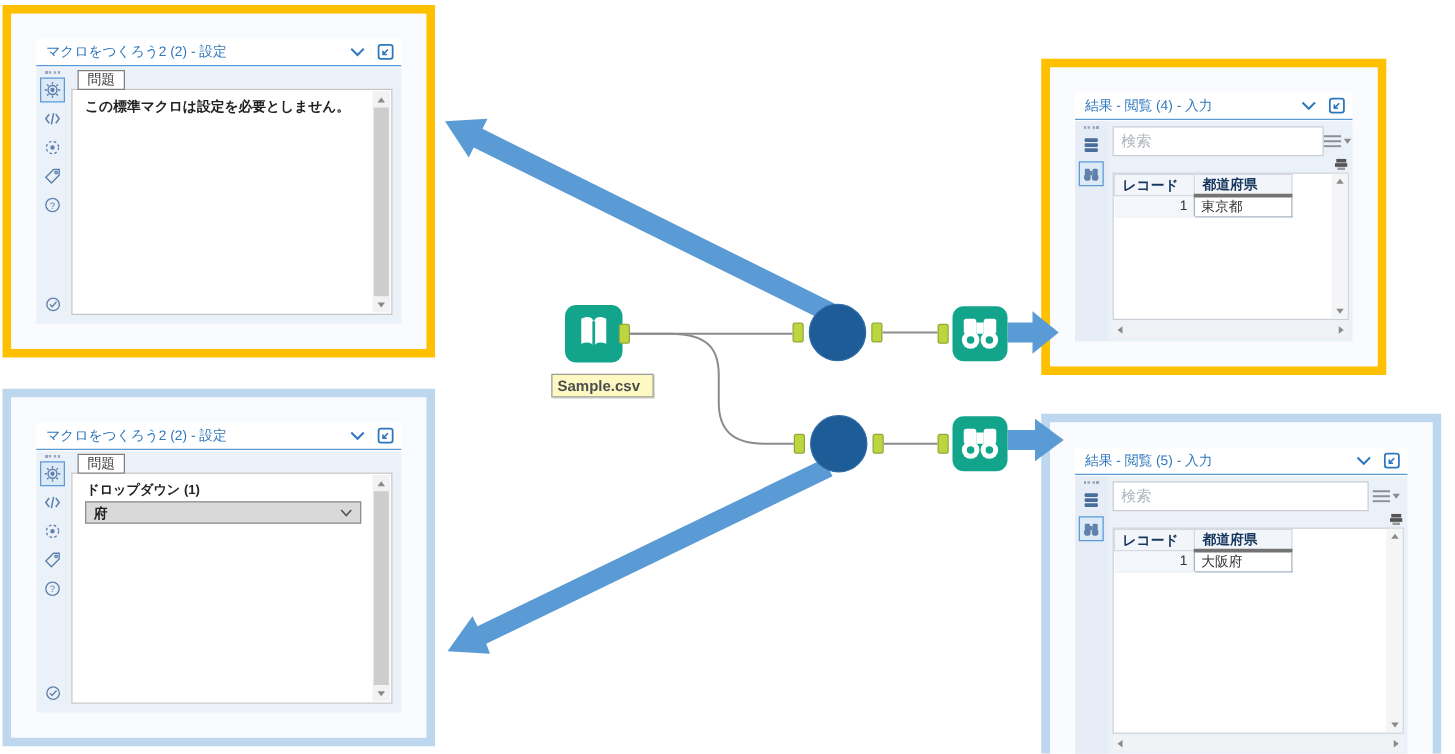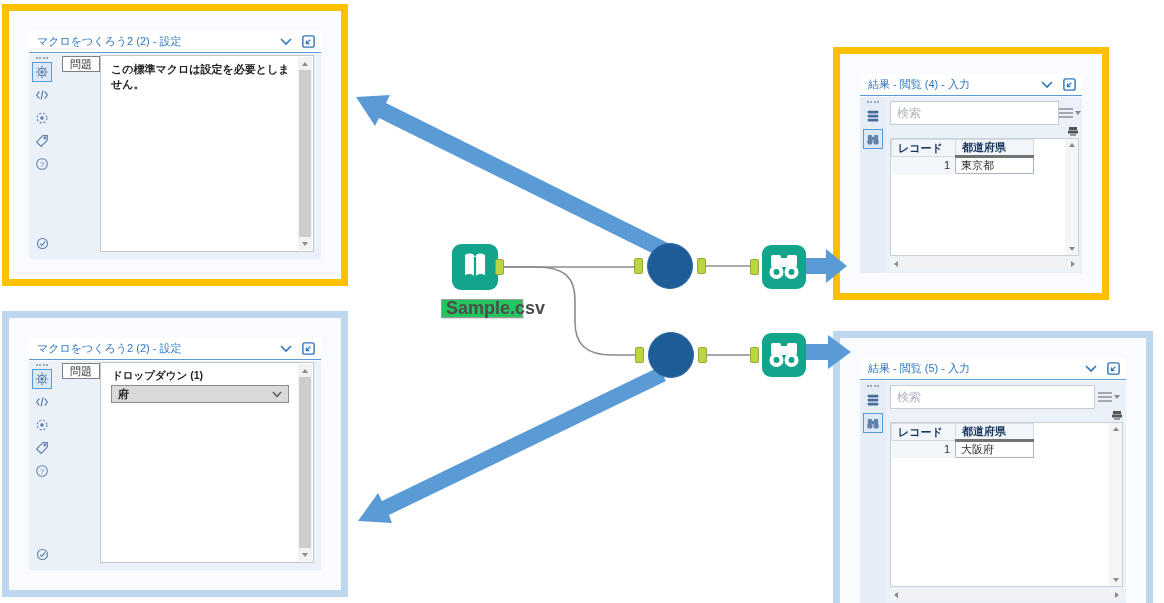--- a/index.html
+++ b/index.html
@@ -22,21 +22,21 @@
   .hdr-btn{width:22px;height:20px;display:flex;align-items:center;justify-content:center;color:#2E77BE;cursor:pointer;}
   .panel-body{flex:1;background:#EBF1F9;display:flex;min-height:0;margin-top:1px;}
 
   
   .cfg-side{width:26px;display:flex;flex-direction:column;align-items:center;padding-top:1px;position:relative;}
   .drag-dots{width:12px;border-top:2px dotted #9AA7BD;margin:2px 0 3px 0;}
   .side-icon{width:20px;height:20px;display:flex;align-items:center;justify-content:center;
              color:#5F81AC;margin-bottom:3px;cursor:pointer;}
   .side-icon.selected{border:1px solid #5B9BD5;background:#DCE9F7;}
   .cfg-check{position:absolute;bottom:3px;left:3px;}
-  .cfg-main{flex:1;display:flex;flex-direction:row;min-width:0;padding:2px 7px 7px 2px;}
+  .cfg-main{flex:1;display:flex;flex-direction:column;min-width:0;padding:2px 7px 7px 2px;}
   .cfg-tab{align-self:flex-start;background:#FFF;border:1px solid #7F7F7F;font-size:11px;
            height:16px;line-height:14px;padding:0 7px;margin-left:5px;position:relative;z-index:1;}
   .cfg-content{flex:1;background:#FFF;border:1px solid #C6C6C6;margin-top:-1px;position:relative;
                font-size:11px;padding:6px 22px 6px 10px;color:#222;font-weight:bold;}
   .dd-label{font-size:10.5px;color:#222;margin:0 0 2px 1px;}
   .dropdown{height:18px;background:#D9D9D9;border:1px solid #8C8C8C;display:flex;align-items:center;
             padding:0 6px;font-size:11px;color:#222;margin-right:2px;cursor:pointer;}
   .dropdown .chev{margin-left:auto;color:#555;}
 
   
@@ -73,22 +73,22 @@
   .hscroll{height:13px;background:#F0F2F5;display:flex;align-items:center;justify-content:space-between;
            padding:0 4px;margin-top:1px;}
 
   
   .tool{position:absolute;z-index:3;border-radius:9px;background:#12A58C;display:flex;
         align-items:center;justify-content:center;cursor:pointer;}
   .macro-circle{position:absolute;z-index:3;width:46px;height:46px;border-radius:50%;
                 background:#1D5C96;border:1px solid #2F6BA5;cursor:pointer;}
   .anchor{position:absolute;z-index:4;width:9px;height:16px;background:#BCD63F;border:1px solid #93A93B;
           border-radius:2px;cursor:pointer;}
-  .tool-label{position:absolute;z-index:3;left:441px;top:299px;width:82px;height:19px;background:#22c55e;
-              border:1px solid #9B9B9B;box-shadow:1px 1px 0 #DDD;font-size:18px;font-weight:bold;color:#4D4D4D;
+  .tool-label{position:absolute;z-index:3;left:441px;top:299px;width:82px;height:19px;background:#fef9c3;
+              border:1px solid #9B9B9B;box-shadow:1px 1px 0 #DDD;font-size:12px;font-weight:bold;color:#4D4D4D;
               display:flex;align-items:center;padding-left:4px;cursor:pointer;}
 </style>
 </head>
 <body>
 
 <div class="canvas">
 
   <svg class="overlay" viewBox="0 0 1164 603">
     <g stroke="#8C8C8C" stroke-width="1.6" fill="none">
       <path d="M504 267 H634"></path>

